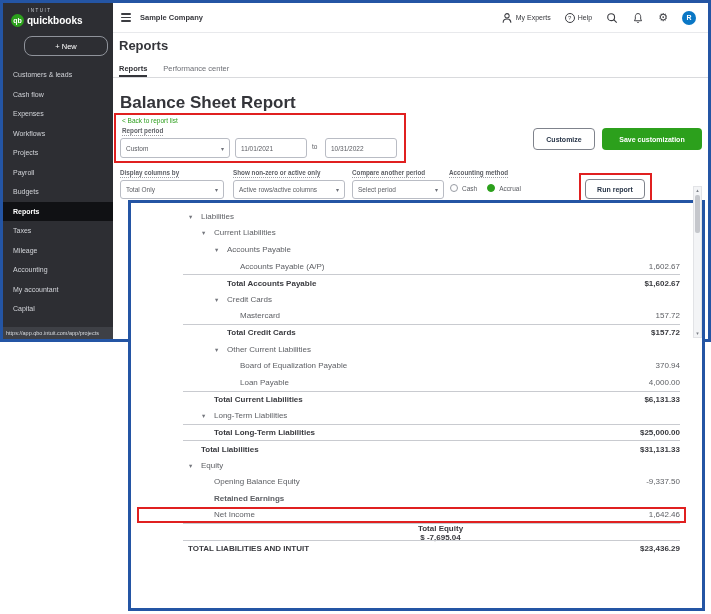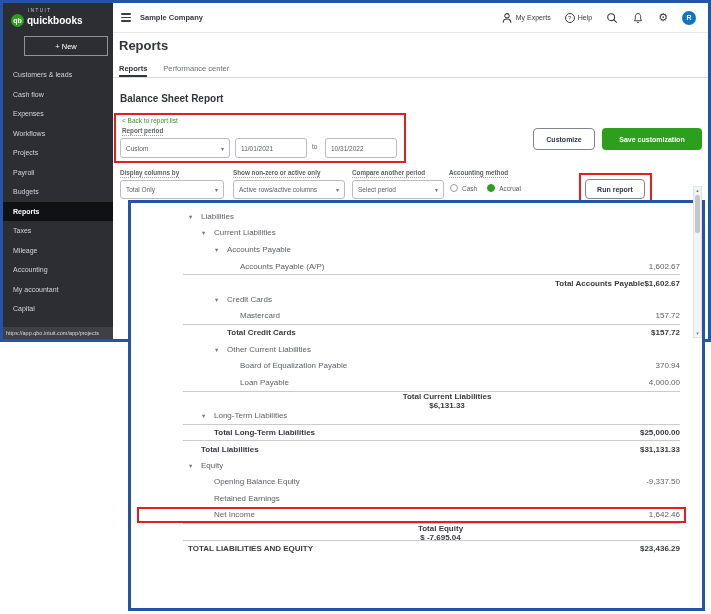--- a/index.html
+++ b/index.html
@@ -9,21 +9,21 @@
   
   .shot{position:absolute;left:0;top:0;width:711px;height:342px;border:3px solid #2455a4;background:#fff}
 
   
   .sidebar{position:absolute;left:0;top:0;width:126px;height:336px;background:#2d2e33;color:#dfe1e5}
   .logo{padding:5px 0 0 8px}
   .intuit{font-size:4.5px;letter-spacing:1.5px;color:#c9ccd2;margin-left:17px}
   .logo-row{display:flex;align-items:center;gap:3px;margin-top:1px}
   .logo-circle{width:13px;height:13px;border-radius:50%;background:#2ca01c;color:#fff;font-size:7px;font-weight:bold;display:flex;align-items:center;justify-content:center}
   .logo-name{font-size:10px;font-weight:bold;color:#fff}
-  .new-btn{margin:9px auto 9px;width:84px;height:20px;border:1px solid #8f939b;border-radius:0;color:#fff;font-size:7.5px;display:flex;align-items:center;justify-content:center;cursor:pointer}
+  .new-btn{margin:9px auto 9px;width:84px;height:20px;border:1px solid #8f939b;border-radius:8px;color:#fff;font-size:7.5px;display:flex;align-items:center;justify-content:center;cursor:pointer}
   .sb-item{height:19.5px;display:flex;align-items:center;justify-content:space-between;padding:0 8px 0 10px;font-size:7px;color:#d2d4d9;cursor:pointer}
   .sb-item.active{background:#101114;color:#fff;font-weight:bold}
   .sb-chev{font-size:8px;color:#9a9da5;line-height:1}
   .sb-item.active .sb-chev{color:#fff}
   .sb-url{position:absolute;left:0;top:324px;width:136px;height:12px;background:#3e4046;color:#d7dade;font-size:5.5px;line-height:12px;padding-left:3px;white-space:nowrap}
 
   
   .topbar{position:absolute;left:110px;top:0;width:595px;height:30px;background:#fff;border-bottom:1px solid #e8e9ec;display:flex;align-items:center;padding:0 12px 0 8px;gap:9px}
   .hamburger{width:10px;display:flex;flex-direction:column;gap:2px;cursor:pointer}
   .hamburger i{display:block;height:1.5px;background:#3c3d42;border-radius:1px}
@@ -34,21 +34,21 @@
   .gear{font-size:11px;color:#3c3d42;line-height:1;cursor:pointer}
   .avatar{width:14px;height:14px;border-radius:50%;background:#0a77c5;color:#fff;font-size:7px;font-weight:bold;display:flex;align-items:center;justify-content:center;cursor:pointer}
 
   
   .content{position:absolute;left:110px;top:30px;width:595px;height:306px;background:#fff}
   .page-title{position:absolute;left:6px;top:5px;font-size:13px;font-weight:bold;color:#34353a}
   .tabs{position:absolute;left:0;top:28px;width:100%;height:17px;border-bottom:1px solid #d9dadd;display:flex;gap:16px;padding-left:6px}
   .tab{font-size:7.5px;color:#6d6f75;padding-top:3px;position:relative;cursor:pointer}
   .tab.active{color:#313237;font-weight:bold}
   .tab.active::after{content:"";position:absolute;left:0;right:0;bottom:0;height:2.5px;background:#34353a}
-  .report-title{position:absolute;left:7px;top:60px;font-size:10px;font-weight:bold;color:#34353a}
+  .report-title{position:absolute;left:7px;top:60px;font-size:17px;font-weight:bold;color:#34353a}
   .back-link{position:absolute;left:9px;top:84px;font-size:6.5px;color:#2b9e1b;cursor:pointer}
   .flabel{position:absolute;font-size:6.3px;font-weight:bold;color:#5f6167;border-bottom:1px dotted #9b9da3;padding-bottom:1px;white-space:nowrap}
   .period-label{left:9px;top:94px}
   .fl-1{left:7px;top:136px}.fl-2{left:120px;top:136px}.fl-3{left:239px;top:136px}.fl-4{left:336px;top:136px}
   .select,.inputbox{position:absolute;border:1px solid #b9bcc4;border-radius:3px;background:#fff;display:flex;align-items:center;font-size:6.5px;color:#5a5c62;height:20px;padding:0 5px;cursor:pointer;white-space:nowrap}
   .select{justify-content:space-between}
   .dd{font-size:6px;color:#6f727a;margin-left:4px}
   .sel-period{left:7px;top:105px;width:110px}
   .date-from{left:122px;top:105px;width:72px}
   .to-label{position:absolute;left:199px;top:110px;font-size:6.5px;color:#5a5c62}
@@ -253,21 +253,21 @@
         <span class="svalue"></span>
       </div>
       <div class="srow" style="padding-left: 44px;">
         <span class="slabel"><span class="sarrow">▾</span>Accounts Payable</span>
         <span class="svalue"></span>
       </div>
       <div class="srow" style="padding-left: 57px;">
         <span class="slabel">Accounts Payable (A/P)</span>
         <span class="svalue">1,602.67</span>
       </div>
-      <div class="srow bold topline" style="padding-left: 44px; justify-content: flex-end;">
+      <div class="srow bold topline" style="padding-left: 44px;">
         <span class="slabel">Total Accounts Payable</span>
         <span class="svalue">$1,602.67</span>
       </div>
       <div class="srow" style="padding-left: 44px;">
         <span class="slabel"><span class="sarrow">▾</span>Credit Cards</span>
         <span class="svalue"></span>
       </div>
       <div class="srow" style="padding-left: 57px;">
         <span class="slabel">Mastercard</span>
         <span class="svalue">157.72</span>
@@ -281,21 +281,21 @@
         <span class="svalue"></span>
       </div>
       <div class="srow" style="padding-left: 57px;">
         <span class="slabel">Board of Equalization Payable</span>
         <span class="svalue">370.94</span>
       </div>
       <div class="srow" style="padding-left: 57px;">
         <span class="slabel">Loan Payable</span>
         <span class="svalue">4,000.00</span>
       </div>
-      <div class="srow bold topline" style="padding-left: 31px; flex-direction: column;">
+      <div class="srow bold topline" style="padding-left: 31px;">
         <span class="slabel">Total Current Liabilities</span>
         <span class="svalue">$6,131.33</span>
       </div>
       <div class="srow" style="padding-left: 31px;">
         <span class="slabel"><span class="sarrow">▾</span>Long-Term Liabilities</span>
         <span class="svalue"></span>
       </div>
       <div class="srow bold topline" style="padding-left: 31px;">
         <span class="slabel">Total Long-Term Liabilities</span>
         <span class="svalue">$25,000.00</span>
@@ -305,30 +305,30 @@
         <span class="svalue">$31,131.33</span>
       </div>
       <div class="srow" style="padding-left: 18px;">
         <span class="slabel"><span class="sarrow">▾</span>Equity</span>
         <span class="svalue"></span>
       </div>
       <div class="srow" style="padding-left: 31px;">
         <span class="slabel">Opening Balance Equity</span>
         <span class="svalue">-9,337.50</span>
       </div>
-      <div class="srow" style="padding-left: 31px;">
+      <div class="srow" style="padding-left: 31px; font-weight: bold;">
         <span class="slabel">Retained Earnings</span>
         <span class="svalue"></span>
       </div>
       <div class="srow highlight" style="padding-left: 31px; align-items: center;">
         <span class="slabel">Net Income</span>
         <span class="svalue">1,642.46</span>
       </div>
       <div class="srow bold topline" style="padding-left: 18px; flex-direction: column;">
         <span class="slabel">Total Equity</span>
         <span class="svalue">$ -7,695.04</span>
       </div>
       <div class="srow bold topline" style="padding-left: 5px;">
-        <span class="slabel">TOTAL LIABILITIES AND EQUITY</span>
+        <span class="slabel">TOTAL LIABILITIES AND INTUIT</span>
         <span class="svalue">$23,436.29</span>
       </div>
     </div>
 </div>
 
 </body></html>

